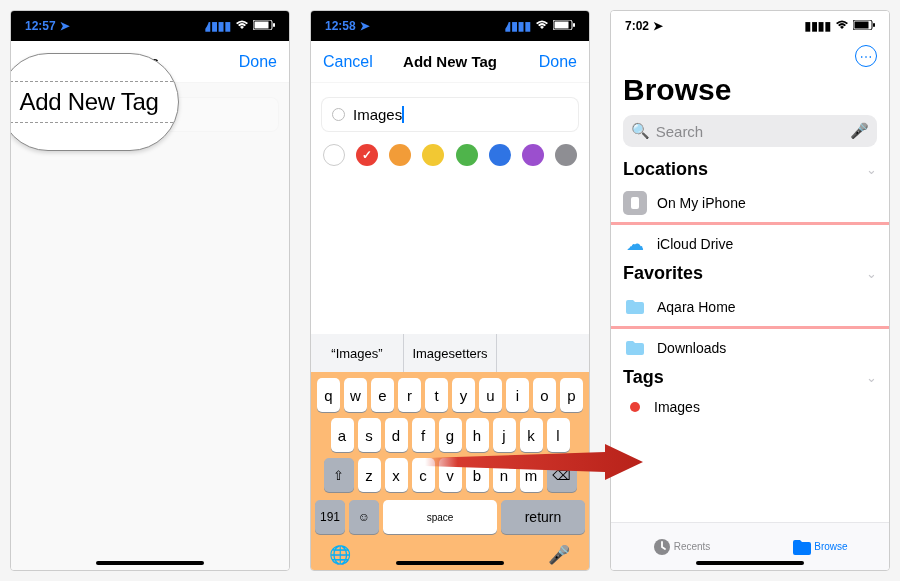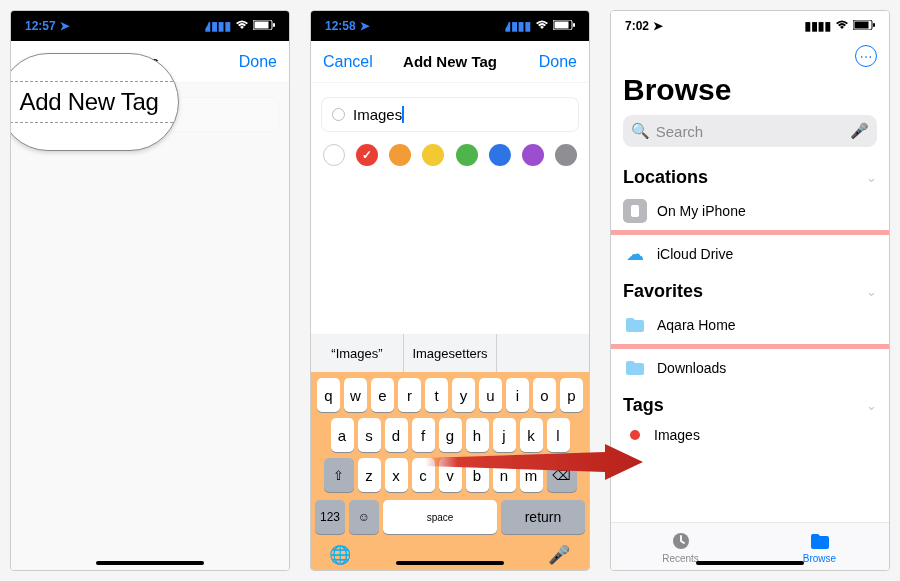--- a/index.html
+++ b/index.html
@@ -147,37 +147,37 @@
   
   .browse-top { padding: 4px 12px 0; }
   .more-btn { float:right; width:22px;height:22px; border:1.5px solid #007aff; border-radius:50%; color:#007aff; display:flex;align-items:center;justify-content:center;font-size:13px; }
   .browse-title { font-size:30px; font-weight:700; margin:6px 12px 8px; clear:both;}
   .searchbar {
     margin:0 12px 12px; background:#ebebed; border-radius:9px; height:32px;
     display:flex; align-items:center; padding:0 8px; color:#8a8a8d; font-size:15px; gap:6px;
   }
   .section-header {
     padding:0 12px; display:flex; justify-content:space-between; align-items:center;
-    font-size:18px; font-weight:700; margin-top:8px; margin-bottom:4px;
+    font-size:18px; font-weight:700; margin-bottom:4px;
   }
   .chev { color:#c7c7cc; font-size:13px; font-weight:400; }
   .listrow {
     display:flex; align-items:center; gap:10px; padding:7px 12px;
-    border-bottom:5px solid #fca5a5; font-size:14px;
+    border-bottom:3px solid #fca5a5; font-size:14px;
   }
   .listrow:last-child { border-bottom:none; }
   .row-icon { width:24px; height:24px; border-radius:5px; display:flex;align-items:center;justify-content:center; color:#fff; font-size:12px;}
   .row-icon.gray { background:#b8b8bd; }
   .row-icon.cloud { color:#2ea3f2; font-size:18px; background:transparent;}
   .row-icon.cc { background:#e23a2e; font-size:13px; }
   .row-icon.trash { background:#b8b8bd; }
   .row-icon.folder { color:#6fc8f7; font-size:20px; background:transparent;}
   .tagdot { width:10px; height:10px; border-radius:50%; margin-left:7px; margin-right:4px;}
   .tabbar { display:flex; height:48px; border-top:1px solid #e7e7ea; background: #f9f9fb; }
-  .tab { flex:1; display:flex; flex-direction:column; align-items:center; justify-content:center; font-size:10px; color:#8a8a8d; gap:1px;}
+  .tab { flex:1; display:flex; flex-direction:row; align-items:center; justify-content:center; font-size:10px; color:#8a8a8d; gap:1px;}
   .tab.active { color:#007aff; }
   .tab svg { display:block; }
 
   
   .arrow {
     position:absolute;
     left:425px;
     top:442px;
     z-index:50;
     pointer-events:none;
@@ -315,21 +315,21 @@
           <div class="key">x</div>
           <div class="key">c</div>
           <div class="key">v</div>
           <div class="key">b</div>
           <div class="key">n</div>
           <div class="key">m</div>
           <div class="key wide">⌫</div>
         </div>
       </div>
     <div class="bottom-row">
-      <div class="key kb-123">123</div>
+      <div class="key kb-123">191</div>
       <div class="key kb-emoji">☺</div>
       <div class="key kb-space">space</div>
       <div class="key kb-return">return</div>
     </div>
     <div class="kb-footer">
       <span>🌐</span>
       <span>🎤</span>
     </div>
   </div>
   <div class="home-indicator dark"></div>

